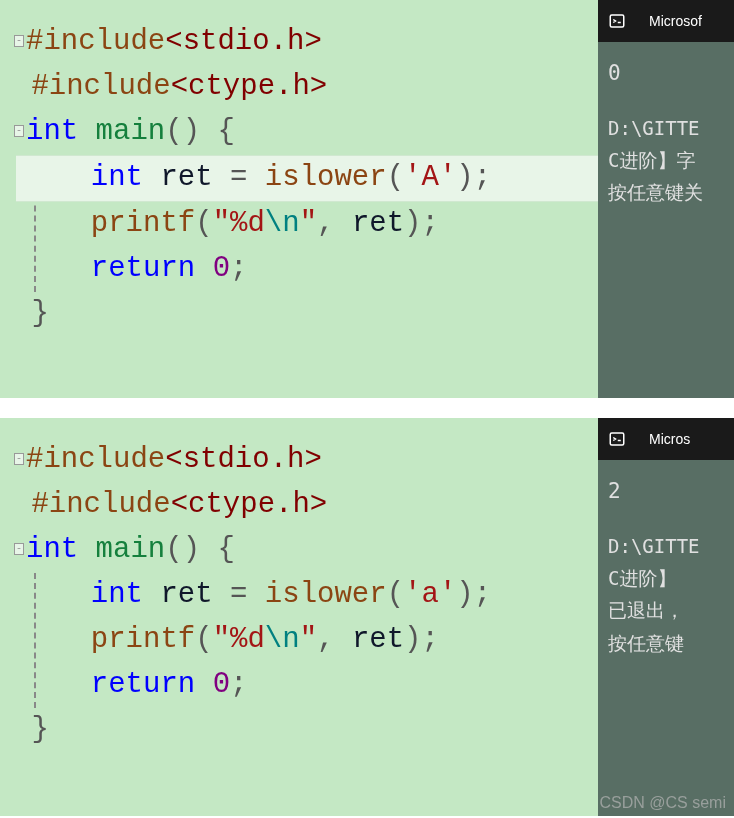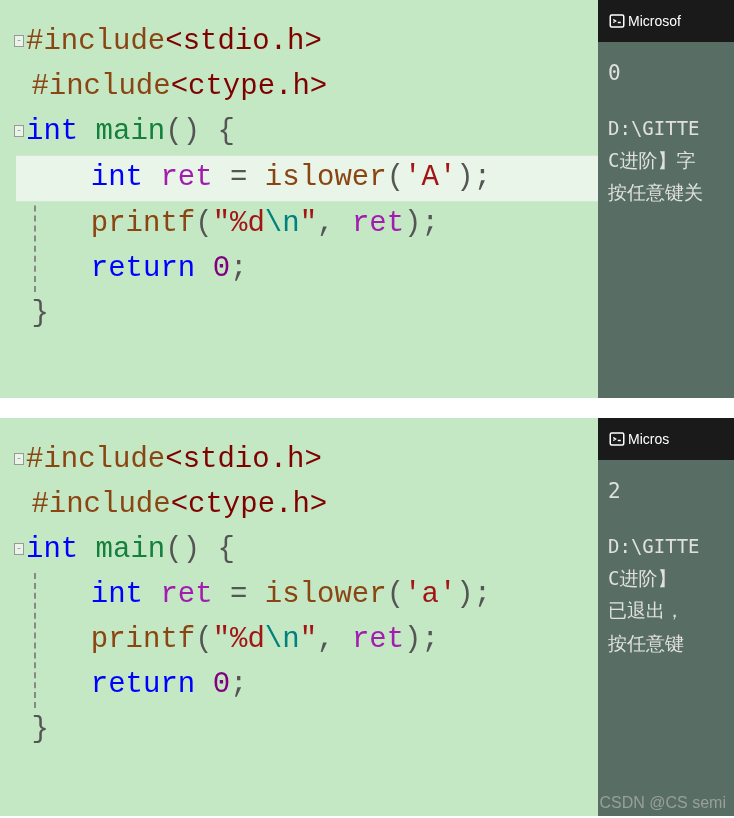--- a/index.html
+++ b/index.html
@@ -45,21 +45,21 @@
       margin-left: 20px;
       padding-left: 20px;
     }
     .kw-blue { color: #0000ff; }
     .kw-teal { color: #15803d; }
     .kw-brown { color: #8b4513; }
     .kw-darkred { color: #800000; }
     .str { color: #a31515; }
     .esc { color: #008080; }
     .num { color: #800080; }
-    .ident { color: #a21caf; }
+    .ident { color: #0f172a; }
     .punct { color: #555; }
     .highlight-line {
       background: #e8f5e8;
       display: block;
       border-top: 1px solid #d0e8d0;
       border-bottom: 1px solid #d0e8d0;
       margin-left: -40px;
       padding-left: 40px;
     }
     .output-window {
@@ -73,21 +73,21 @@
       font-family: 'Segoe UI', sans-serif;
       overflow: hidden;
     }
     .output1 { height: 398px; }
     .output2 { height: 490px; }
     .output-titlebar {
       background: #1a1a1a;
       padding: 8px 10px;
       display: flex;
       align-items: center;
-      gap: 2px;
+      gap: 23px;
       height: 42px;
     }
     .output-titlebar svg { width: 18px; height: 18px; }
     .output-title { color: #fff; font-size: 14px; white-space: nowrap; }
     .output-body {
       background: #586e64;
       padding: 14px 10px;
       color: #e0e0e0;
       font-family: 'Consolas', monospace;
       font-size: 19px;

